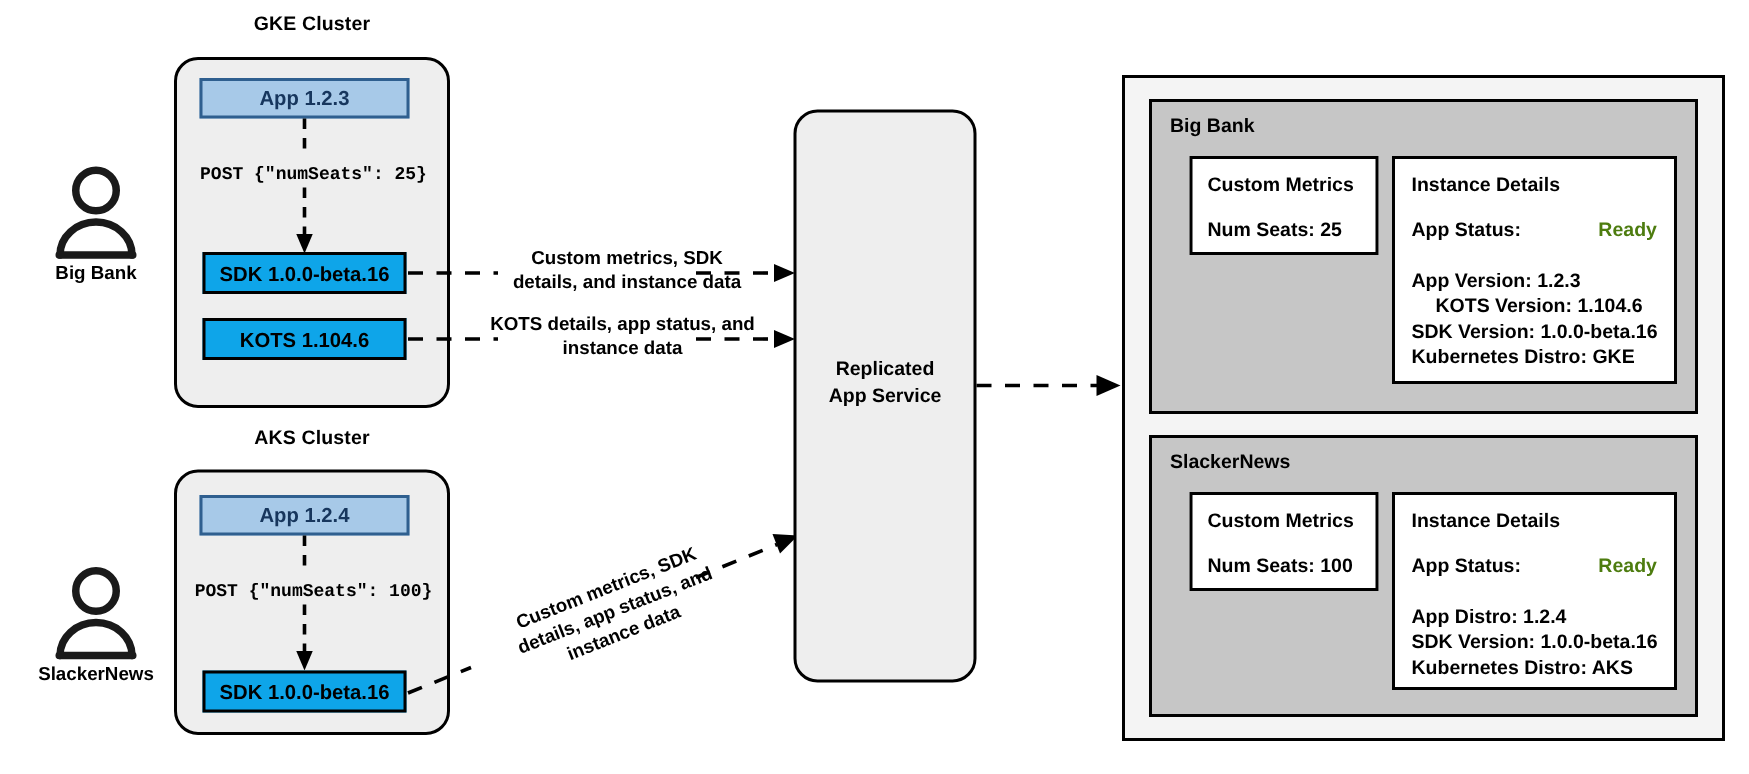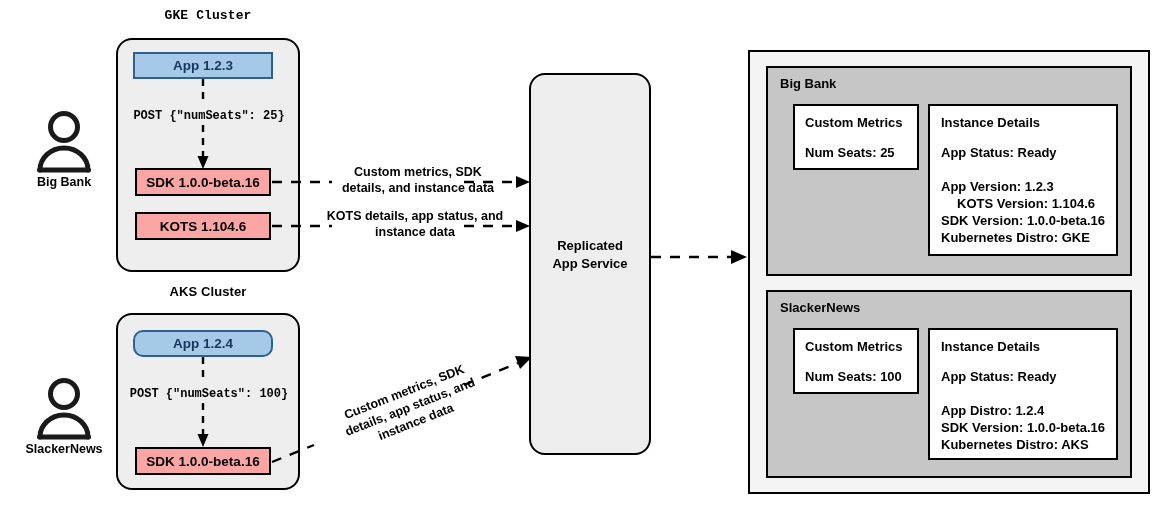--- a/index.html
+++ b/index.html
@@ -51,21 +51,21 @@
     display: flex;
     align-items: center;
     justify-content: center;
     font-size: 13.5px;
     font-weight: bold;
     color: #17365d;
   }
 
   
   .comp-box {
-    background: #fca5a5;
+    background: #0ea5e9;
     border: 2.4px solid #000000;
     box-sizing: border-box;
     display: flex;
     align-items: center;
     justify-content: center;
     font-size: 13.5px;
     font-weight: bold;
     color: #000;
   }
 
@@ -117,21 +117,21 @@
     font-size: 13px;
     font-weight: bold;
     color: #000;
   }
   .panel-line {
     font-size: 13px;
     font-weight: bold;
     color: #000;
     white-space: nowrap;
   }
-  .ready { color: #000000; }
+  .ready { color: #4d7c0f; margin-left: 48px; }
 
   svg { overflow: visible; }
 </style>
 </head>
 <body>
 
 <div id="canvas">
 
   <div class="abs" style="left:28px; top:108px; width:72px; height:64px;">
     <svg width="72" height="64" viewBox="0 0 72 64">
@@ -144,21 +144,21 @@
 
   <div class="abs" style="left:28px; top:375px; width:72px; height:64px;">
     <svg width="72" height="64" viewBox="0 0 72 64">
       <circle cx="36" cy="19" r="13.5" fill="none" stroke="#1a1a1a" stroke-width="5"></circle>
       <path d="M12 62 A24 22 0 0 1 60 62" fill="none" stroke="#1a1a1a" stroke-width="5" stroke-linecap="round"></path>
       <line x1="11.5" y1="62" x2="60.5" y2="62" stroke="#1a1a1a" stroke-width="5" stroke-linecap="round"></line>
     </svg>
   </div>
   <div class="abs actor-label" style="left:4px; top:442px; width:120px;">SlackerNews</div>
 
-  <div class="abs title" style="left:116px; top:8px; width:184px;font-family:Liberation Mono, monospace;">GKE Cluster</div>
+  <div class="abs title" style="left:116px; top:8px; width:184px;">GKE Cluster</div>
 
   <div class="abs cluster" style="left:116px; top:38px; width:184px; height:234px;"></div>
 
   <div class="abs app-box" style="left:133px; top:52px; width:140px; height:27px;">App 1.2.3</div>
 
   <div class="abs" style="left:188px; top:79px; width:30px; height:92px;">
     <svg width="30" height="92" viewBox="0 0 30 92">
       <line x1="15" y1="0" x2="15" y2="22" stroke="#000" stroke-width="2.4" stroke-dasharray="7,6"></line>
       <line x1="15" y1="46" x2="15" y2="80" stroke="#000" stroke-width="2.4" stroke-dasharray="7,6"></line>
       <polygon points="15,90 9.5,77 20.5,77" fill="#000"></polygon>
@@ -168,21 +168,21 @@
   <div class="abs post-text" style="left:124px; top:109px; width:170px; text-align:center;">POST {"numSeats": 25}</div>
 
   <div class="abs comp-box" style="left:135px; top:168px; width:136px; height:28px;">SDK 1.0.0-beta.16</div>
 
   <div class="abs comp-box" style="left:135px; top:212px; width:136px; height:28px;text-align:right;">KOTS 1.104.6</div>
 
   <div class="abs title" style="left:116px; top:284px; width:184px;">AKS Cluster</div>
 
   <div class="abs cluster" style="left:116px; top:313px; width:184px; height:177px;"></div>
 
-  <div class="abs app-box" style="left:133px; top:330px; width:140px; height:27px;border-radius:10px;">App 1.2.4</div>
+  <div class="abs app-box" style="left:133px; top:330px; width:140px; height:27px;">App 1.2.4</div>
 
   <div class="abs" style="left:188px; top:357px; width:30px; height:92px;">
     <svg width="30" height="92" viewBox="0 0 30 92">
       <line x1="15" y1="0" x2="15" y2="22" stroke="#000" stroke-width="2.4" stroke-dasharray="7,6"></line>
       <line x1="15" y1="46" x2="15" y2="80" stroke="#000" stroke-width="2.4" stroke-dasharray="7,6"></line>
       <polygon points="15,90 9.5,77 20.5,77" fill="#000"></polygon>
     </svg>
   </div>
 
   <div class="abs post-text" style="left:118px; top:387px; width:182px; text-align:center;">POST {"numSeats": 100}</div>

